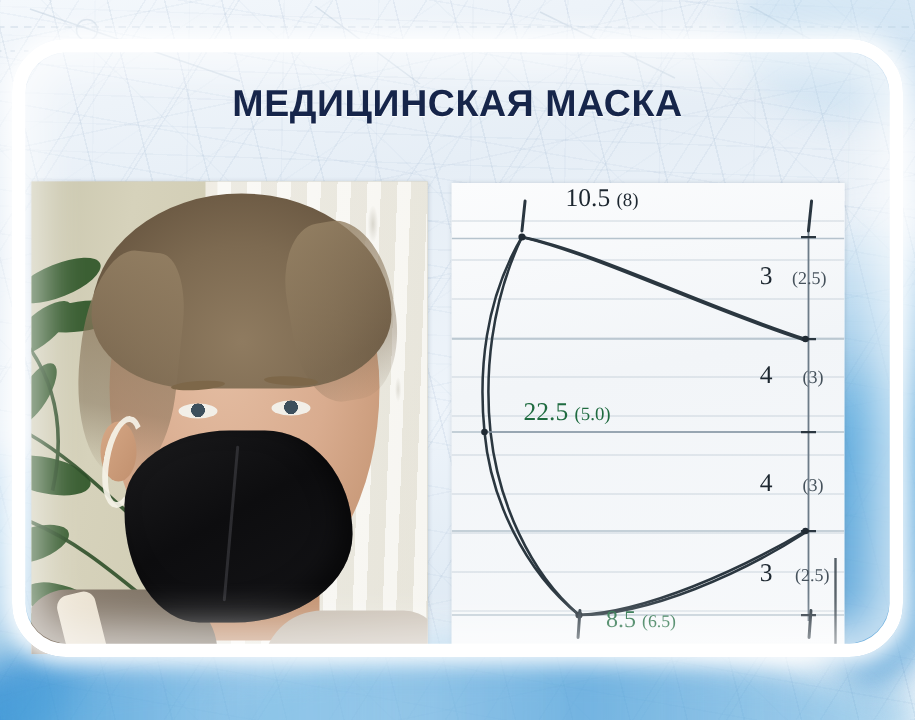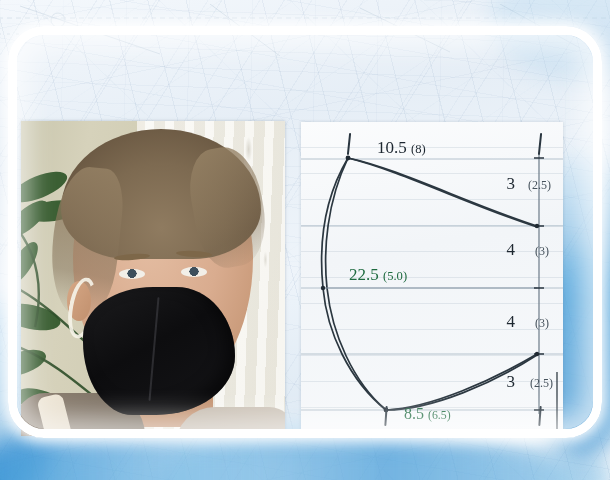--- a/index.html
+++ b/index.html
@@ -225,21 +225,21 @@
 
   .dim {
     position:absolute;
     font-family: "Liberation Serif", serif;
     color:#1d2730;
     white-space: nowrap;
   }
   .dim .alt { font-size: .74em; }
   .dim.green { color:#1f6b40; }
 
-  .d-top    { left: 76px;  top: 16px;  font-size: 17px; }
+  .d-top    { left: 76px;  top: 0;  font-size: 17px; }
   .d-mid    { left: 48px;  top: 143px; font-size: 17px; }
   .d-bottom { left: 103px; top: 283px; font-size: 16px; }
 
   .d-r1n { right: 48px; top: 52px;  font-size: 17px; }
   .d-r1a { right: 12px; top: 56px;  font-size: 12px; color:#46525c; }
   .d-r2n { right: 48px; top: 118px; font-size: 17px; }
   .d-r2a { right: 14px; top: 122px; font-size: 12px; color:#46525c; }
   .d-r3n { right: 48px; top: 190px; font-size: 17px; }
   .d-r3a { right: 14px; top: 194px; font-size: 12px; color:#46525c; }
   .d-r4n { right: 48px; top: 250px; font-size: 17px; }
@@ -400,14 +400,15 @@
     <div class="dim d-r2a">(3)</div>
     <div class="dim d-r3n">4</div>
     <div class="dim d-r3a">(3)</div>
     <div class="dim d-r4n">3</div>
     <div class="dim d-r4a">(2.5)</div>
   </div>
 
   <div class="frame"></div>
   <div class="frame-inner-fade"></div>
 
+  <div class="title">МЕДИЦИНСКАЯ МАСКА</div>
 
 </div>
 
 </body></html>

